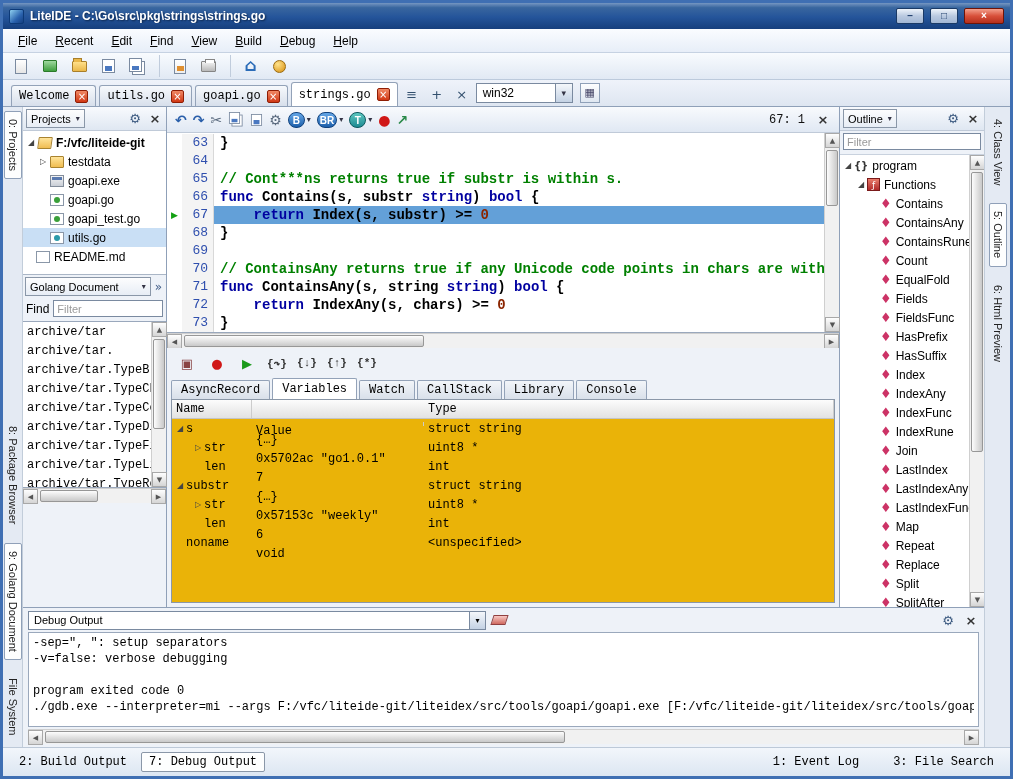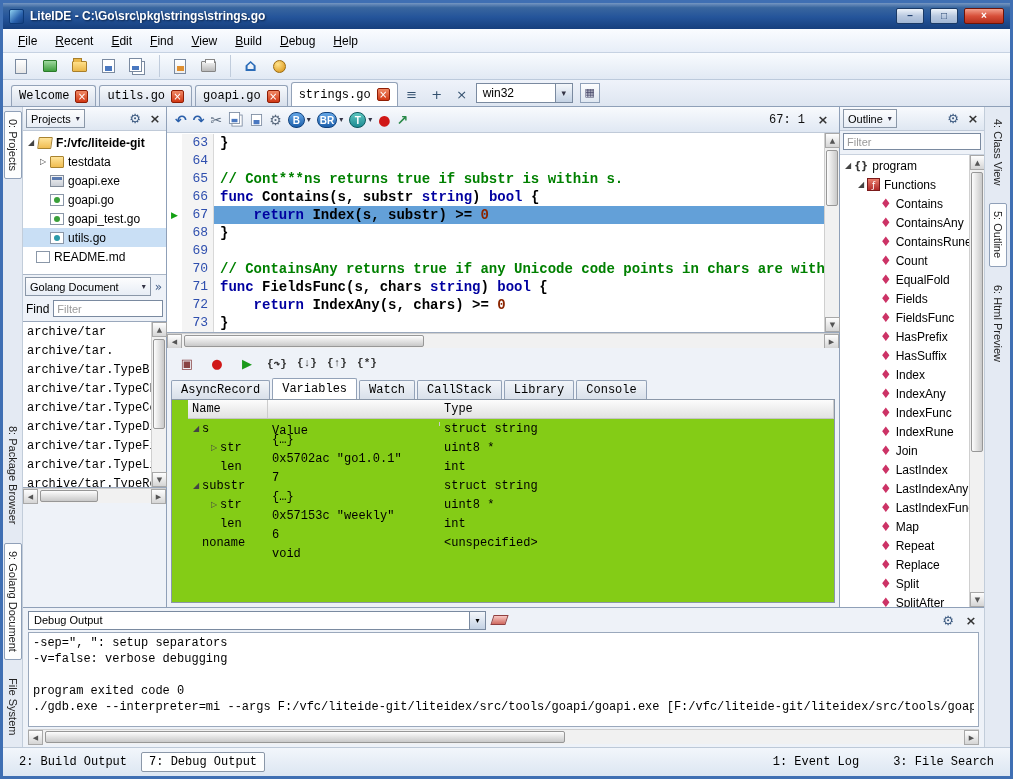--- a/index.html
+++ b/index.html
@@ -130,21 +130,21 @@
   .dg { font-family:"DejaVu Sans",sans-serif; font-size:13px; color:#44506a; font-style:normal; }
   .dg-stop { color:#8a4444; }
   .dg-breakpoint { color:#d01818; }
   .dg-continue { color:#1a9a1a; }
   .dg-step-over,.dg-step-into,.dg-step-out,.dg-step-inst { font-family:"Liberation Mono",monospace; font-size:11px; font-weight:bold; color:#333; }
 
   .debug-tabs { height:21px; flex:none; display:flex; align-items:flex-end; padding-left:4px; gap:2px; background:#eef2f8; }
   .dtab { height:19px; padding:0 9px; display:flex; align-items:center; font-family:"Liberation Mono","DejaVu Sans Mono",monospace; font-size:12px; border:1px solid #93a2b8; border-bottom:none; border-radius:2px 2px 0 0; background:linear-gradient(#f2f5f9,#d9e0ea); white-space:nowrap; }
   .dtab.active { background:#fff; height:21px; }
 
-  .vars { flex:1; min-height:0; margin:0 4px 4px 4px; background:#84cc16; border:1px solid #8a97a8; display:flex; flex-direction:column; overflow:hidden; font-family:"Liberation Mono","DejaVu Sans Mono",monospace; font-size:12px;padding-left:16px; }
+  .vars { flex:1; min-height:0; margin:0 4px 4px 4px; background:#eab308; border:1px solid #8a97a8; display:flex; flex-direction:column; overflow:hidden; font-family:"Liberation Mono","DejaVu Sans Mono",monospace; font-size:12px; }
   .vars-header { height:19px; flex:none; display:flex; background:linear-gradient(#fcfcfc,#e2e2e2); border-bottom:1px solid #c4c4c4; }
   .vh { padding:2px 4px; border-right:1px solid #cccccc; }
   .vh0,.vc0 { width:80px; flex:none; }
   .vh1,.vc1 { width:172px; flex:none;margin-top:22px; }
   .vh2,.vc2 { flex:1; }
   .vrow { height:19px; display:flex; align-items:center; }
   .vc { padding:0 4px; white-space:nowrap; overflow:hidden; }
   .vc0 { display:flex; align-items:center; padding-left:2px; }
 
   
@@ -392,21 +392,21 @@
           <div class="code-wrap">
             <div class="code-lines" id="code-lines">
                 <div class="crow"><span class="cmargin"></span><span class="cnum">63</span><span class="ctext"><span class="seg-p">}</span></span></div>
                 <div class="crow"><span class="cmargin"></span><span class="cnum">64</span><span class="ctext"></span></div>
                 <div class="crow"><span class="cmargin"></span><span class="cnum">65</span><span class="ctext"><span class="seg-c">// Cont***ns returns true if substr is within s.</span></span></div>
                 <div class="crow"><span class="cmargin"></span><span class="cnum">66</span><span class="ctext"><span class="seg-k">func</span><span class="seg-p"> Contains(s, substr </span><span class="seg-k">string</span><span class="seg-p">) </span><span class="seg-k">bool</span><span class="seg-p"> {</span></span></div>
                 <div class="crow cur"><span class="cmargin">▶</span><span class="cnum">67</span><span class="ctext"><span class="seg-p">    </span><span class="seg-k">return</span><span class="seg-p"> Index(s, substr) &gt;= </span><span class="seg-n">0</span></span></div>
                 <div class="crow"><span class="cmargin"></span><span class="cnum">68</span><span class="ctext"><span class="seg-p">}</span></span></div>
                 <div class="crow"><span class="cmargin"></span><span class="cnum">69</span><span class="ctext"></span></div>
                 <div class="crow"><span class="cmargin"></span><span class="cnum">70</span><span class="ctext"><span class="seg-c">// ContainsAny returns true if any Unicode code points in chars are within s.</span></span></div>
-                <div class="crow"><span class="cmargin"></span><span class="cnum">71</span><span class="ctext"><span class="seg-k">func</span><span class="seg-p"> FieldsFunc(s, chars </span><span class="seg-k">string</span><span class="seg-p">) </span><span class="seg-k">bool</span><span class="seg-p"> {</span></span></div>
+                <div class="crow"><span class="cmargin"></span><span class="cnum">71</span><span class="ctext"><span class="seg-k">func</span><span class="seg-p"> ContainsAny(s, string </span><span class="seg-k">string</span><span class="seg-p">) </span><span class="seg-k">bool</span><span class="seg-p"> {</span></span></div>
                 <div class="crow"><span class="cmargin"></span><span class="cnum">72</span><span class="ctext"><span class="seg-p">    </span><span class="seg-k">return</span><span class="seg-p"> IndexAny(s, chars) &gt;= </span><span class="seg-n">0</span></span></div>
                 <div class="crow"><span class="cmargin"></span><span class="cnum">73</span><span class="ctext"><span class="seg-p">}</span></span></div>
               </div>
             <div class="vsb">
               <span class="sbtn">▲</span>
               <span class="strack">
                   <span class="sthumb" style="top:2px;height:56px;"></span>
                 </span>
               <span class="sbtn">▼</span>
             </div>

